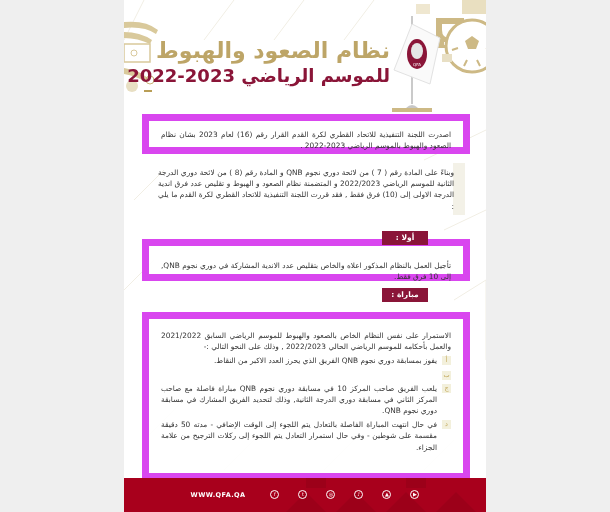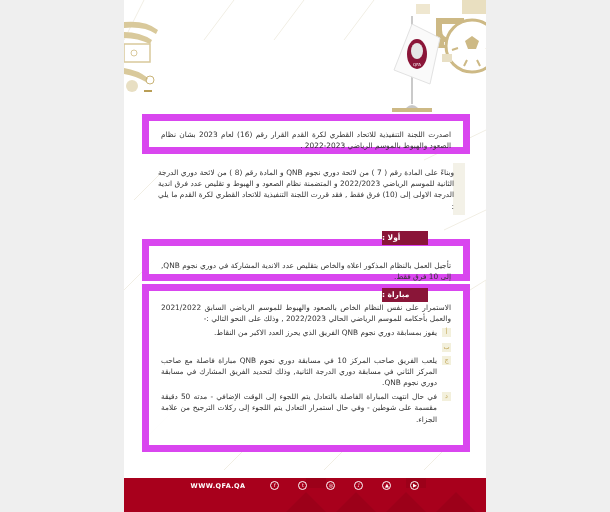--- a/index.html
+++ b/index.html
@@ -9,27 +9,27 @@
   .bg-lines { position: absolute; inset: 0; pointer-events: none; }
   .stadium { position: absolute; left: 0; top: 8px; width: 36px; height: 88px; }
   .deco-right { position: absolute; right: 0; top: 0; width: 110px; height: 100px; }
   .title-wrap { position: absolute; right: 96px; top: 38px; text-align: right; direction: rtl; }
   .title-1 { color: #bda567; font-size: 22px; font-weight: bold; line-height: 26px; }
   .title-2 { color: #8a1538; font-size: 18px; font-weight: bold; line-height: 24px; }
   .flag { position: absolute; left: 262px; top: 12px; width: 60px; height: 100px; }
   .box { position: absolute; border: 7px solid #d946ef; background: rgba(255,255,255,0.92); direction: rtl; text-align: justify; color: #333; font-size: 7.4px; line-height: 11.2px; padding: 8px 12px; }
   .plain { position: absolute; direction: rtl; text-align: justify; color: #333; font-size: 7.4px; line-height: 11.2px; }
   .plain-edge { position: absolute; left: 329px; top: 163px; width: 12px; height: 52px; background: #f3f1e7; }
-  .tag { position: absolute; background: #8a1538; color: #fff; font-size: 7.5px; font-weight: bold; direction: rtl; text-align: left; line-height: 13px; height: 14px; width: 46px; }
+  .tag { position: absolute; background: #8a1538; color: #fff; font-size: 7.5px; font-weight: bold; direction: rtl; text-align: center; line-height: 13px; height: 14px; width: 46px; }
   .list { list-style: none; margin-top: 3px; }
   .list li { display: flex; direction: rtl; margin-bottom: 3px; }
   .marker { flex: 0 0 9px; height: 9px; margin-left: 5px; margin-top: 1px; background: #f3f0dc; color: #c2a95d; font-size: 6.5px; line-height: 9px; text-align: center; }
   .footer { position: absolute; left: 0; bottom: 0; width: 362px; height: 34px; background: #a8001c; overflow: hidden; }
   .footer-pattern { position: absolute; right: 0; top: 0; width: 200px; height: 34px; opacity: 0.25; }
-  .footer-row { position: absolute; left: 0; right: 0; top: 3px; display: flex; justify-content: center; align-items: center; gap: 19px; }
+  .footer-row { position: absolute; left: 0; right: 0; top: 12px; display: flex; justify-content: center; align-items: center; gap: 19px; }
   .url { color: #fff; font-size: 6.5px; font-weight: bold; letter-spacing: 0.4px; margin-right: 6px; font-family: "DejaVu Sans", sans-serif; }
   .soc { width: 9px; height: 9px; border: 1px solid #fff; border-radius: 50%; color: #fff; font-size: 5px; line-height: 7px; text-align: center; display: inline-block; }
 </style>
 </head>
 <body>
 
 <div class="card">
   <svg class="bg-lines" width="362" height="512" viewBox="0 0 362 512">
     <g stroke="#f1eee4" stroke-width="1" fill="none">
       <path d="M20 0 L0 40"></path>
@@ -65,20 +65,24 @@
     <rect x="40" y="4" width="14" height="10" fill="#efe7d0"></rect>
     <rect x="86" y="0" width="24" height="14" fill="#e9dfc0"></rect>
     <rect x="60" y="18" width="28" height="30" fill="#cdb985"></rect>
     <path d="M66 24 h16 v6 q0 8 -8 8 q-8 0 -8 -8 z M72 38 h4 v4 h4 v3 h-12 v-3 h4 z" fill="#fff"></path>
     <circle cx="96" cy="46" r="26" fill="#fff" stroke="#cdb985" stroke-width="3"></circle>
     <path d="M96 36 l7 5 -3 8 h-8 l-3 -8 z" fill="#cdb985"></path>
     <path d="M76 50 l6 -2 M116 50 l-6 -2 M88 66 l3 -6 M104 66 l-3 -6" stroke="#cdb985" stroke-width="2"></path>
     <rect x="66" y="54" width="10" height="8" fill="#e8dfc4"></rect>
   </svg>
 
+  <div class="title-wrap">
+    <div class="title-1">نظام الصعود والهبوط</div>
+    <div class="title-2">للموسم الرياضي 2023-2022</div>
+  </div>
 
   <svg class="flag" viewBox="0 0 60 100">
     <line x1="26" y1="4" x2="26" y2="92" stroke="#b8b8b8" stroke-width="1.5"></line>
     <path d="M26 12 L54 26 L44 72 L8 58 Z" fill="#fafafa" stroke="#e2e2e2"></path>
     <ellipse cx="31" cy="42" rx="10" ry="15" fill="#8a1538"></ellipse>
     <ellipse cx="31" cy="39" rx="6" ry="8" fill="#e6e6e6"></ellipse>
     <text x="31" y="54" font-size="4" fill="#fff" text-anchor="middle" font-family="DejaVu Sans, sans-serif">QFA</text>
     <path d="M20 96 Q26 90 32 96 Z" fill="#c7c7c7"></path>
     <rect x="6" y="96" width="40" height="4" fill="#cdb985"></rect>
   </svg>
@@ -90,21 +94,21 @@
   <div class="plain-edge"></div>
   <div class="plain" style="left:34px; top:167px; width:296px;">
     <p>وبناءً على المادة رقم ( 7 ) من لائحة دوري نجوم QNB و المادة رقم (8 ) من لائحة دوري الدرجة الثانية للموسم الرياضي 2022/2023 و المتضمنة نظام الصعود و الهبوط و تقليص عدد فرق اندية الدرجة الاولى إلى (10) فرق فقط , فقد قررت اللجنة التنفيذية للاتحاد القطري لكرة القدم ما يلي :</p>
   </div>
 
   <div class="box" style="left:18px; top:239px; width:328px; height:42px; padding-top:14px;">
     <p>تأجيل العمل بالنظام المذكور اعلاه والخاص بتقليص عدد الاندية المشاركة في دوري نجوم QNB, إلى 10 فرق فقط.</p>
   </div>
   <div class="tag" style="left:258px; top:231px;">أولا :</div>
 
-  <div class="box" style="left:18px; top:284px; width:328px; height:168px; padding-top:11px;">
+  <div class="box" style="left:18px; top:312px; width:328px; height:168px; padding-top:11px;">
     <p>الاستمرار على نفس النظام الخاص بالصعود والهبوط للموسم الرياضي السابق 2021/2022 والعمل بأحكامه للموسم الرياضي الحالي 2022/2023 , وذلك على النحو التالي :-</p>
     <ul class="list">
       <li>
         <span class="marker">أ</span>
         <span>يفوز بمسابقة دوري نجوم QNB الفريق الذي يحرز العدد الاكبر من النقاط.</span>
       </li>
       <li>
         <span class="marker">ب</span>
       </li>
       <li>

